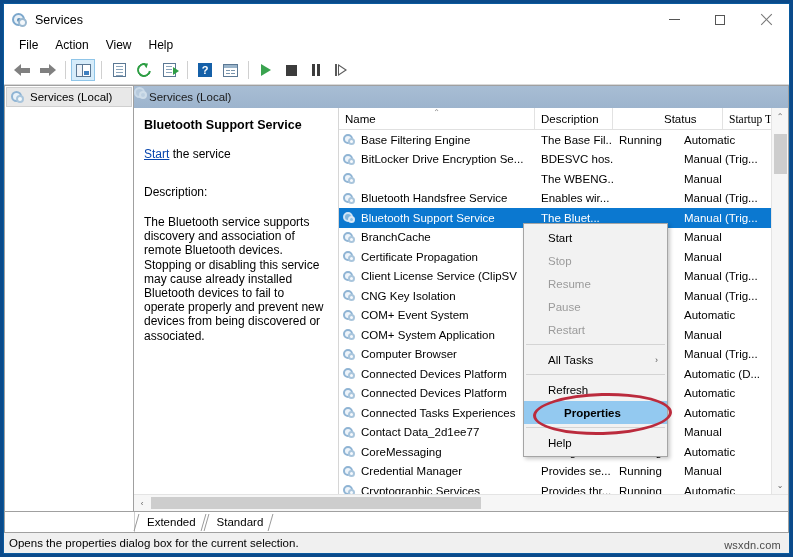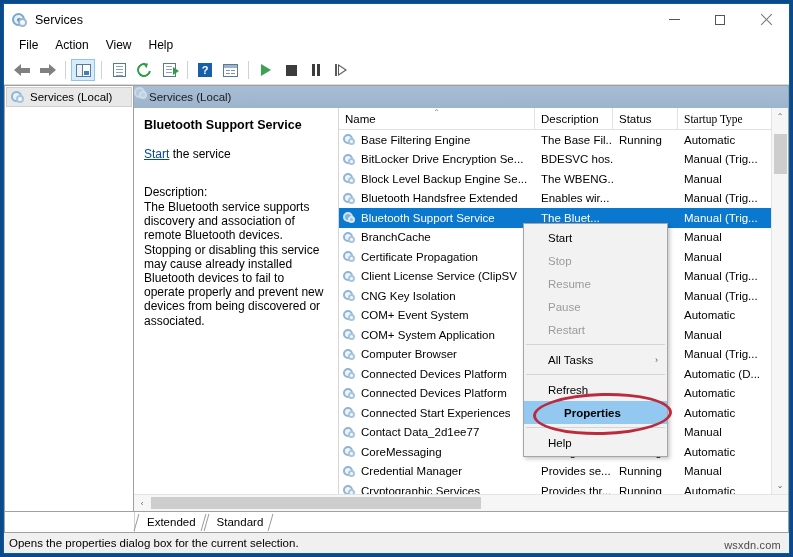--- a/index.html
+++ b/index.html
@@ -457,21 +457,21 @@
     font-size: 12px;
     margin-bottom: 24px;
   }
   .start-link {
     color: #0645ad;
     text-decoration: underline;
     cursor: pointer;
   }
   .desc-label {
     font-size: 12px;
-    margin-bottom: 1px;
+    margin-bottom: 16px;
   }
   .desc-text {
     font-size: 12px;
     line-height: 14.2px;
     white-space: pre-line;
   }
 
   .list-col {
     flex: 1;
     min-width: 0;
@@ -503,21 +503,21 @@
     position: absolute;
     left: 50%;
     top: 1px;
     transform: translateX(-50%);
     font-size: 8px;
     color: #888;
     line-height: 8px;
   }
   .c-name   { width: 196px; }
   .c-desc   { width: 78px; }
-  .c-status { width: 65px; }
+  .c-status { width: 65px; margin-left: 45px; }
   .c-start  { flex: 1; border-right: none; font-family: Liberation Serif, serif; }
 
   .rows {
     flex: 1;
     overflow: hidden;
     position: relative;
   }
   .row {
     height: 19.5px;
     display: flex;
@@ -888,33 +888,32 @@
                   <div class="cell cell-desc">BDESVC hos...</div>
                   <div class="cell cell-status"></div>
                   <div class="cell cell-start">Manual (Trig...</div>
                 </div>
                 <div class="row">
                   <div class="cell cell-name">
                     <div class="svc-ico">
                       <div class="a"></div>
                       <div class="b"></div>
                     </div>
-                    <span>Block Level Backup Engine Se...</span>
                   </div>
                   <div class="cell cell-desc">The WBENG...</div>
                   <div class="cell cell-status"></div>
                   <div class="cell cell-start">Manual</div>
                 </div>
                 <div class="row">
                   <div class="cell cell-name">
                     <div class="svc-ico">
                       <div class="a"></div>
                       <div class="b"></div>
                     </div>
-                    <span>Bluetooth Handsfree Extended</span>
+                    <span>Bluetooth Handsfree Service</span>
                   </div>
                   <div class="cell cell-desc">Enables wir...</div>
                   <div class="cell cell-status"></div>
                   <div class="cell cell-start">Manual (Trig...</div>
                 </div>
                 <div class="row selected">
                   <div class="cell cell-name">
                     <div class="svc-ico">
                       <div class="a"></div>
                       <div class="b"></div>
@@ -1032,21 +1031,21 @@
                   <div class="cell cell-desc"></div>
                   <div class="cell cell-status">g</div>
                   <div class="cell cell-start">Automatic</div>
                 </div>
                 <div class="row">
                   <div class="cell cell-name">
                     <div class="svc-ico">
                       <div class="a"></div>
                       <div class="b"></div>
                     </div>
-                    <span>Connected Start Experiences</span>
+                    <span>Connected Tasks Experiences</span>
                   </div>
                   <div class="cell cell-desc"></div>
                   <div class="cell cell-status">g</div>
                   <div class="cell cell-start">Automatic</div>
                 </div>
                 <div class="row">
                   <div class="cell cell-name">
                     <div class="svc-ico">
                       <div class="a"></div>
                       <div class="b"></div>

